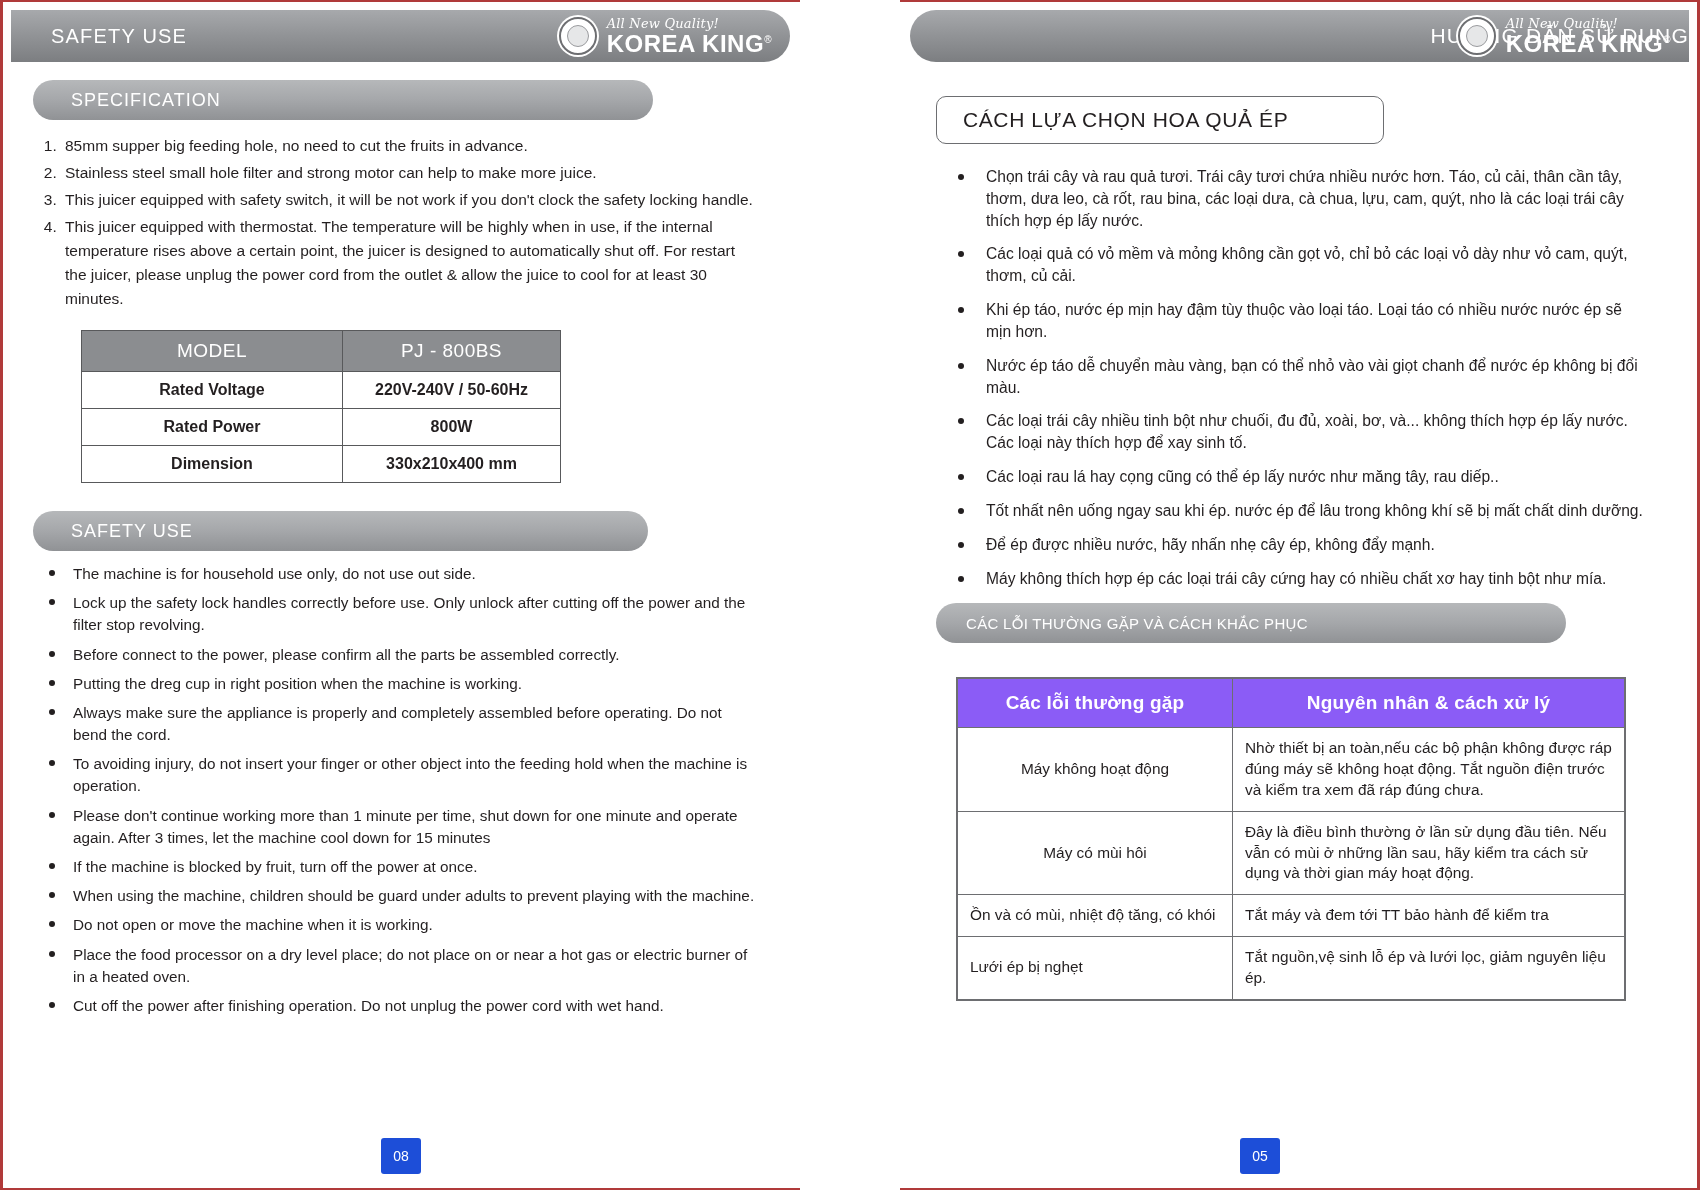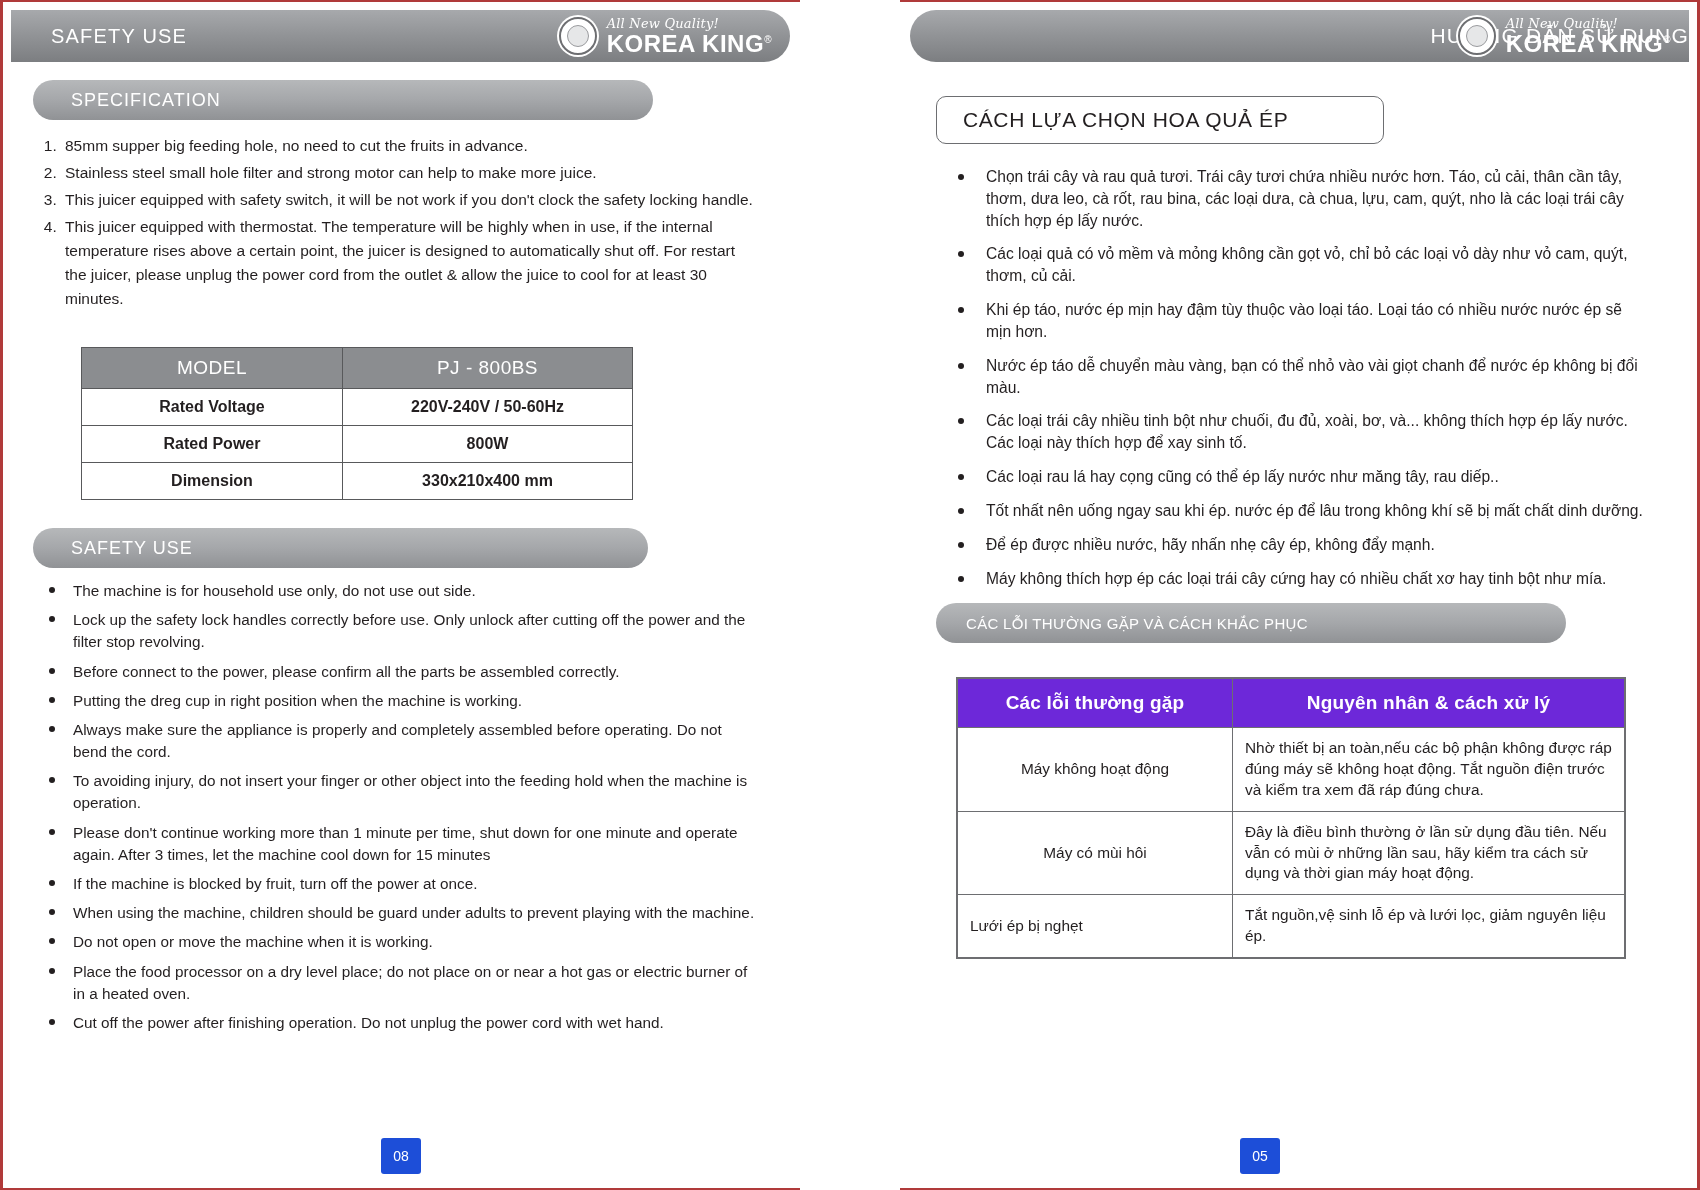--- a/index.html
+++ b/index.html
@@ -164,22 +164,22 @@
     font-size: 15.5px;
     line-height: 1.55;
   }
   ol.spec-list li {
     margin-bottom: 3px;
     padding-left: 4px;
   }
 
   table.spec-table {
     border-collapse: collapse;
-    margin: 36px 0 0 48px;
-    width: 552px;
+    margin: 19px 0 0 48px;
+    width: 480px;
     border: 1px solid #58595b;
   }
   table.spec-table th {
     background: #8b8d90;
     color: #ffffff;
     font-weight: normal;
     font-size: 19px;
     padding: 9px 0;
     border: 1px solid #58595b;
     letter-spacing: .5px;
@@ -252,21 +252,21 @@
     background: #231f20;
   }
 
   table.err-table {
     border-collapse: collapse;
     margin: 34px 0 0 20px;
     width: 670px;
     border: 2px solid #6d6e71;
   }
   table.err-table th {
-    background: #6d28d9;
+    background: #8b5cf6;
     color: #ffffff;
     font-size: 19px;
     padding: 13px 8px;
     border: 1px solid #6d6e71;
     letter-spacing: .2px;
   }
   table.err-table td {
     border: 1px solid #6d6e71;
     font-size: 15.4px;
     padding: 10px 12px;
@@ -422,20 +422,24 @@
       </tr>
       <tr>
         <td class="c1">Máy không hoạt động</td>
         <td>Nhờ thiết bị an toàn,nếu các bộ phận không được ráp đúng máy sẽ không hoạt động. Tắt nguồn điện trước và kiểm tra xem đã ráp đúng chưa.</td>
       </tr>
       <tr>
         <td class="c1">Máy có mùi hôi</td>
         <td>Đây là điều bình thường ở lần sử dụng đầu tiên. Nếu vẫn có mùi ở những lần sau, hãy kiểm tra cách sử dụng và thời gian máy hoạt động.</td>
       </tr>
       <tr>
+        <td class="c1 left">Ồn và có mùi, nhiệt độ tăng, có khói</td>
+        <td>Tắt máy và đem tới TT bảo hành để kiểm tra</td>
+      </tr>
+      <tr>
         <td class="c1 left">Lưới ép bị nghẹt</td>
         <td>Tắt nguồn,vệ sinh lỗ ép và lưới lọc, giảm nguyên liệu ép.</td>
       </tr>
     </tbody>
       </table>
   </div>
 
   <div class="page-num">05</div>
 </div>
 

